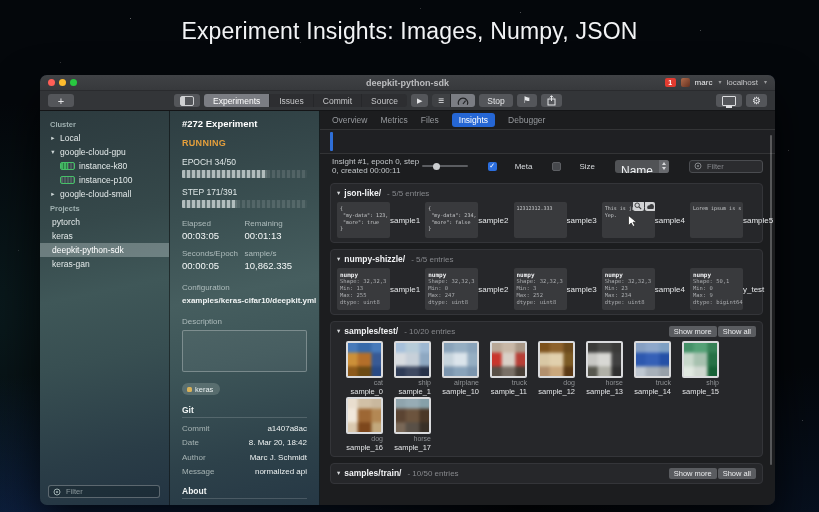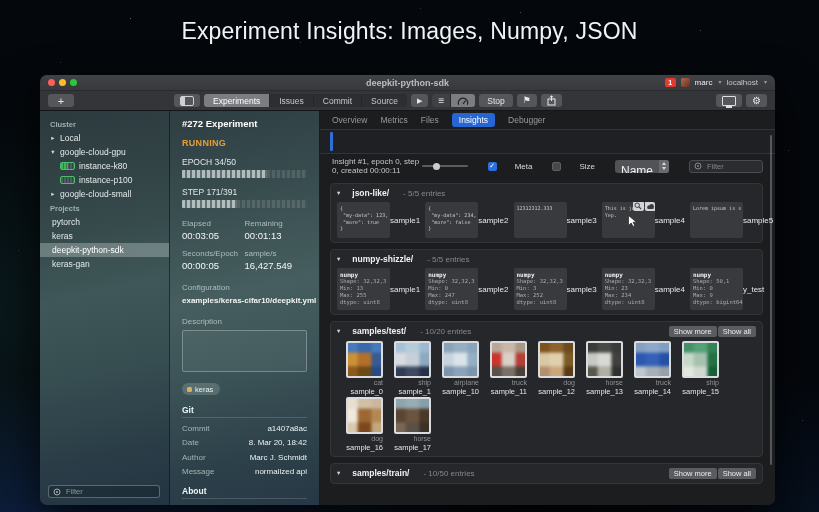--- a/index.html
+++ b/index.html
@@ -130,21 +130,21 @@
   .tri-u{width:0;height:0;border-left:2.5px solid transparent;border-right:2.5px solid transparent;border-bottom:3px solid #d8d9db}
   .tri-d{width:0;height:0;border-left:2.5px solid transparent;border-right:2.5px solid transparent;border-top:3px solid #d8d9db}
   .filterbox2{width:74px;height:13px;box-sizing:border-box;border:1px solid #4a4c50;border-radius:3px;
     background:#2b2c2f;display:flex;align-items:center;padding:0 4px;gap:3px}
   .filterbox2 input{flex:1;min-width:0;background:transparent;border:none;outline:none;
     color:#dfe1e3;font-size:7.5px;font-family:"Liberation Sans",sans-serif}
   .filterbox2 input::placeholder{color:#85878b}
 
   .sections{flex:1;overflow:hidden;padding:5px 12px 0 10px}
   .section{background:#26272a;border:1px solid #343539;border-radius:4px;margin-bottom:6px;padding:3px 6px 4px}
-  .sec-head{display:flex;align-items:center;gap:12px;height:12px}
+  .sec-head{display:flex;align-items:center;gap:4px;height:12px}
   .sec-tri{font-size:6.5px;color:#d7d9db}
   .sec-title{font-size:8.5px;font-weight:700;color:#f1f2f4}
   .sec-count{font-size:8px;color:#86888c;margin-left:2px}
   .sec-actions{margin-left:auto;display:flex;gap:1px}
   .sec-btn{background:#5a5c60;color:#eaebed;font-size:7.5px;padding:1px 5px;border-radius:2px}
 
   .cards{display:flex;gap:5px;margin-top:3px}
   .entry{display:flex;flex-direction:row;align-items:center}
   .card{width:53px;height:36px;background:#393a3d;border-radius:2px;position:relative;
     box-sizing:border-box;padding:3px 2px 3px 3px;overflow:hidden}
@@ -317,21 +317,21 @@
         <div class="stat">
             <div class="l">Remaining</div>
           <div class="v">00:01:13</div>
           </div>
         <div class="stat">
             <div class="l">Seconds/Epoch</div>
           <div class="v">00:00:05</div>
           </div>
         <div class="stat">
             <div class="l">sample/s</div>
-          <div class="v">16,427.549</div>
+          <div class="v">10,862.335</div>
           </div>
       </div>
 
       <div class="flabel">Configuration</div>
       <div class="cfg-value">examples/keras-cifar10/deepkit.yml</div>
 
       <div class="flabel">Description</div>
       <textarea class="desc" style=""></textarea>
 
       <div>

